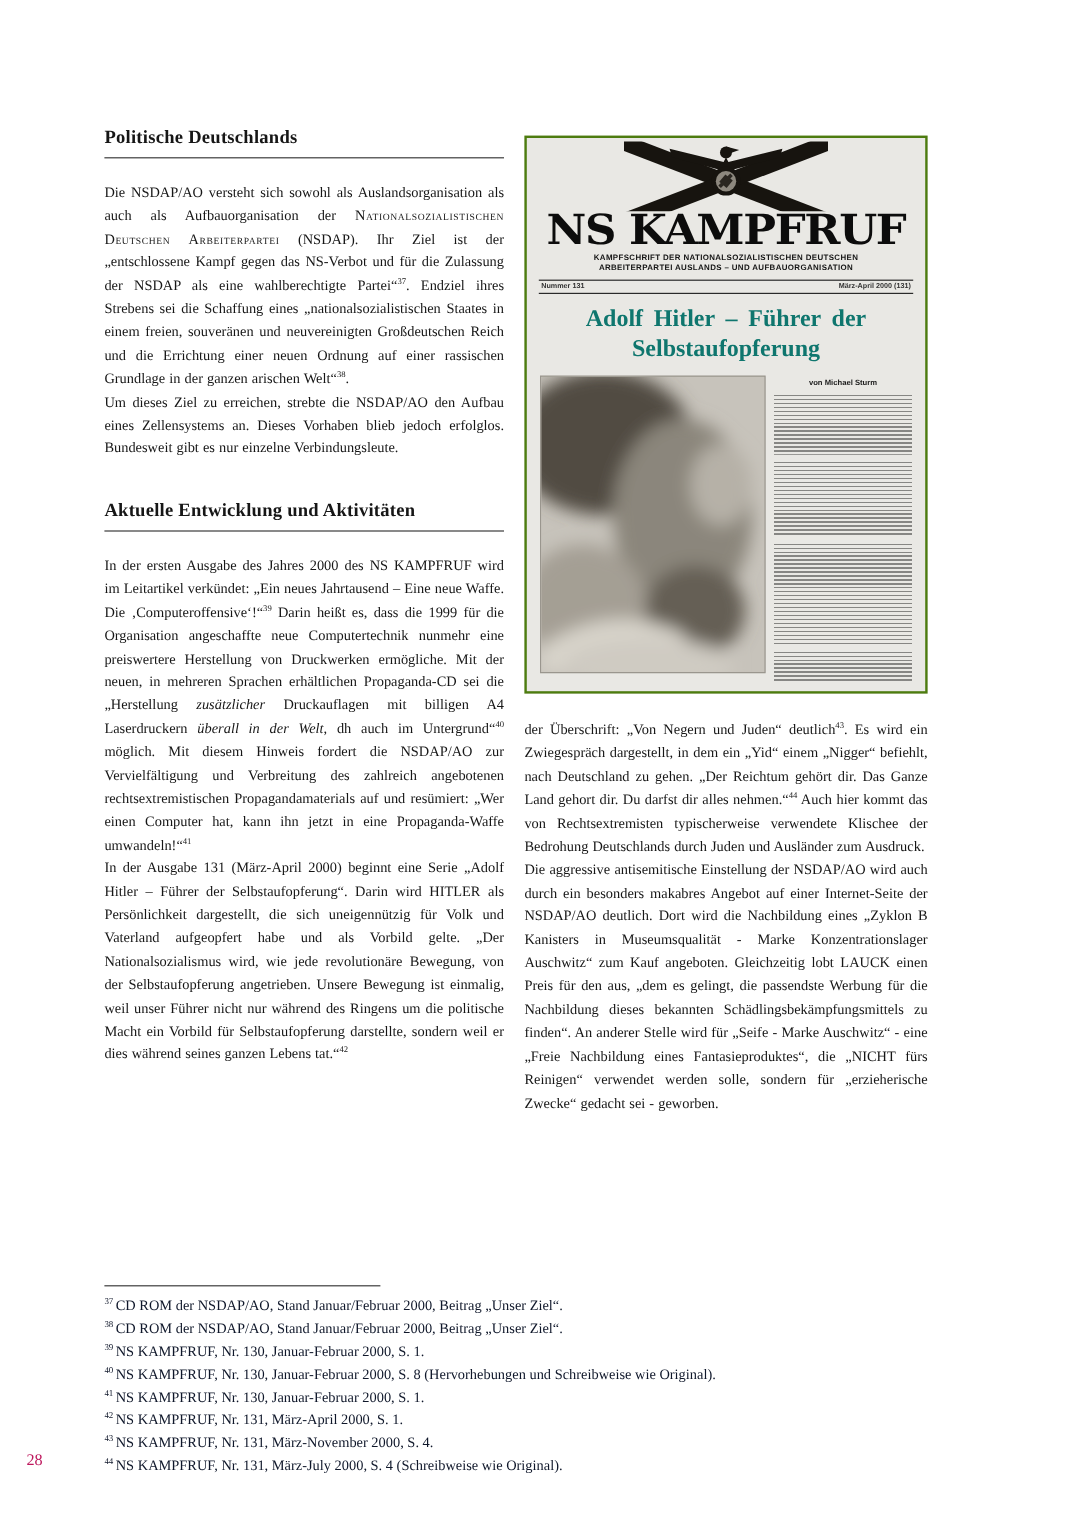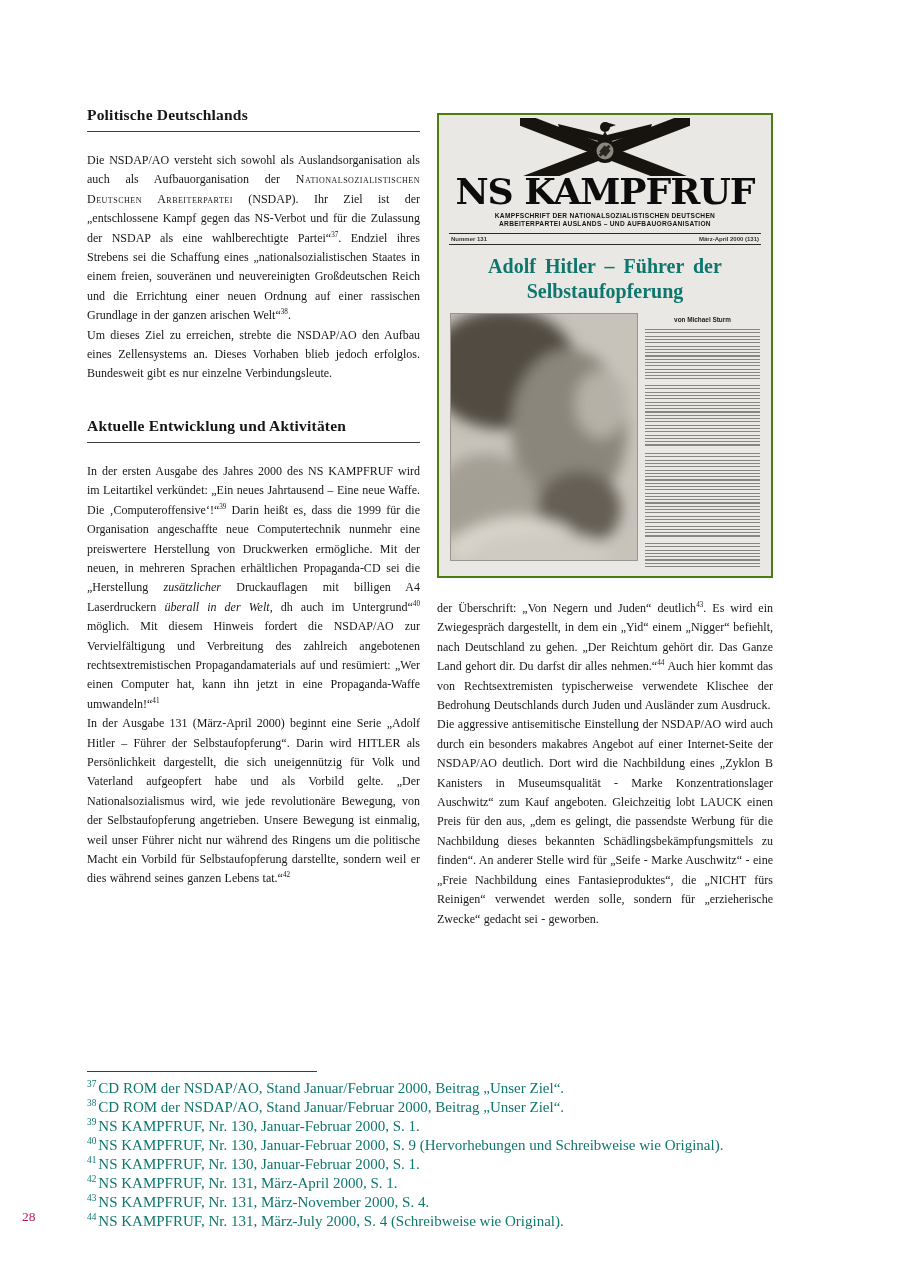--- a/index.html
+++ b/index.html
@@ -40,21 +40,21 @@
   .np-photo{width:186px;height:246px;border:1px solid #9a968e;background:#c9c5be;overflow:hidden;flex:none;}
   .np-textcol{flex:1;min-width:0;}
   .np-byline{margin:3px 0 6px 0;text-align:center;font-family:"Liberation Sans", sans-serif;
       font-weight:bold;font-size:6.4px;color:#1c1c1c;}
   .np-blur{background:repeating-linear-gradient(180deg,#4a4a48 0 1.1px,rgba(0,0,0,0) 1.1px 3.3px);
       opacity:.62;margin-bottom:6px;}
 
   
   .footnotes{position:absolute;left:87px;top:1071px;width:740px;}
   .fn-rule{width:230px;border-top:1.1px solid #3d3d3d;margin-bottom:7px;}
-  .fn{font-size:15px;line-height:19px;color:#0f766e;}
+  .fn{font-size:12px;line-height:19px;color:#0f172a;}
   .fn-num{vertical-align:super;font-size:.62em;line-height:0;margin-right:2px;}
 
   .page-number{position:absolute;left:22px;top:1209px;font-size:13.5px;color:#be185d;}
 </style>
 </head>
 <body>
 
 <div class="page">
 
   <div class="col-left">
@@ -135,21 +135,21 @@
 
     <p class="body-text rc-first"><span>der Überschrift: „Von Negern und Juden“ deutlich</span><span class="seg-sup">43</span><span>. Es wird ein Zwiegespräch dargestellt, in dem ein „Yid“ einem „Nigger“ befiehlt, nach Deutschland zu gehen. „Der Reichtum gehört dir. Das Ganze Land gehort dir. Du darfst dir alles nehmen.“</span><span class="seg-sup">44</span><span> Auch hier kommt das von Rechtsextremisten typischerweise verwendete Klischee der Bedrohung Deutschlands durch Juden und Ausländer zum Ausdruck.</span></p>
     <p class="body-text para-gap"><span>Die aggressive antisemitische Einstellung der NSDAP/AO wird auch durch ein besonders makabres Angebot auf einer Internet-Seite der NSDAP/AO deutlich. Dort wird die Nachbildung eines „Zyklon B Kanisters in Museumsqualität - Marke Konzentrationslager Auschwitz“ zum Kauf angeboten. Gleichzeitig lobt LAUCK einen Preis für den aus, „dem es gelingt, die passendste Werbung für die Nachbildung dieses bekannten Schädlingsbekämpfungsmittels zu finden“. An anderer Stelle wird für „Seife - Marke Auschwitz“ - eine „Freie Nachbildung eines Fantasieproduktes“, die „NICHT fürs Reinigen“ verwendet werden solle, sondern für „erzieherische Zwecke“ gedacht sei - geworben.</span></p>
   </div>
 
   <div class="footnotes">
     <div class="fn-rule"></div>
     <div class="fn"><span class="fn-num">37</span><span>CD ROM der NSDAP/AO, Stand Januar/Februar 2000, Beitrag „Unser Ziel“.</span></div>
     <div class="fn"><span class="fn-num">38</span><span>CD ROM der NSDAP/AO, Stand Januar/Februar 2000, Beitrag „Unser Ziel“.</span></div>
     <div class="fn"><span class="fn-num">39</span><span>NS KAMPFRUF, Nr. 130, Januar-Februar 2000, S. 1.</span></div>
-    <div class="fn"><span class="fn-num">40</span><span>NS KAMPFRUF, Nr. 130, Januar-Februar 2000, S. 9 (Hervorhebungen und Schreibweise wie Original).</span></div>
+    <div class="fn"><span class="fn-num">40</span><span>NS KAMPFRUF, Nr. 130, Januar-Februar 2000, S. 8 (Hervorhebungen und Schreibweise wie Original).</span></div>
     <div class="fn"><span class="fn-num">41</span><span>NS KAMPFRUF, Nr. 130, Januar-Februar 2000, S. 1.</span></div>
     <div class="fn"><span class="fn-num">42</span><span>NS KAMPFRUF, Nr. 131, März-April 2000, S. 1.</span></div>
     <div class="fn"><span class="fn-num">43</span><span>NS KAMPFRUF, Nr. 131, März-November 2000, S. 4.</span></div>
     <div class="fn"><span class="fn-num">44</span><span>NS KAMPFRUF, Nr. 131, März-July 2000, S. 4 (Schreibweise wie Original).</span></div>
   </div>
 
   <div class="page-number">28</div>
 </div>
 
 </body></html>

